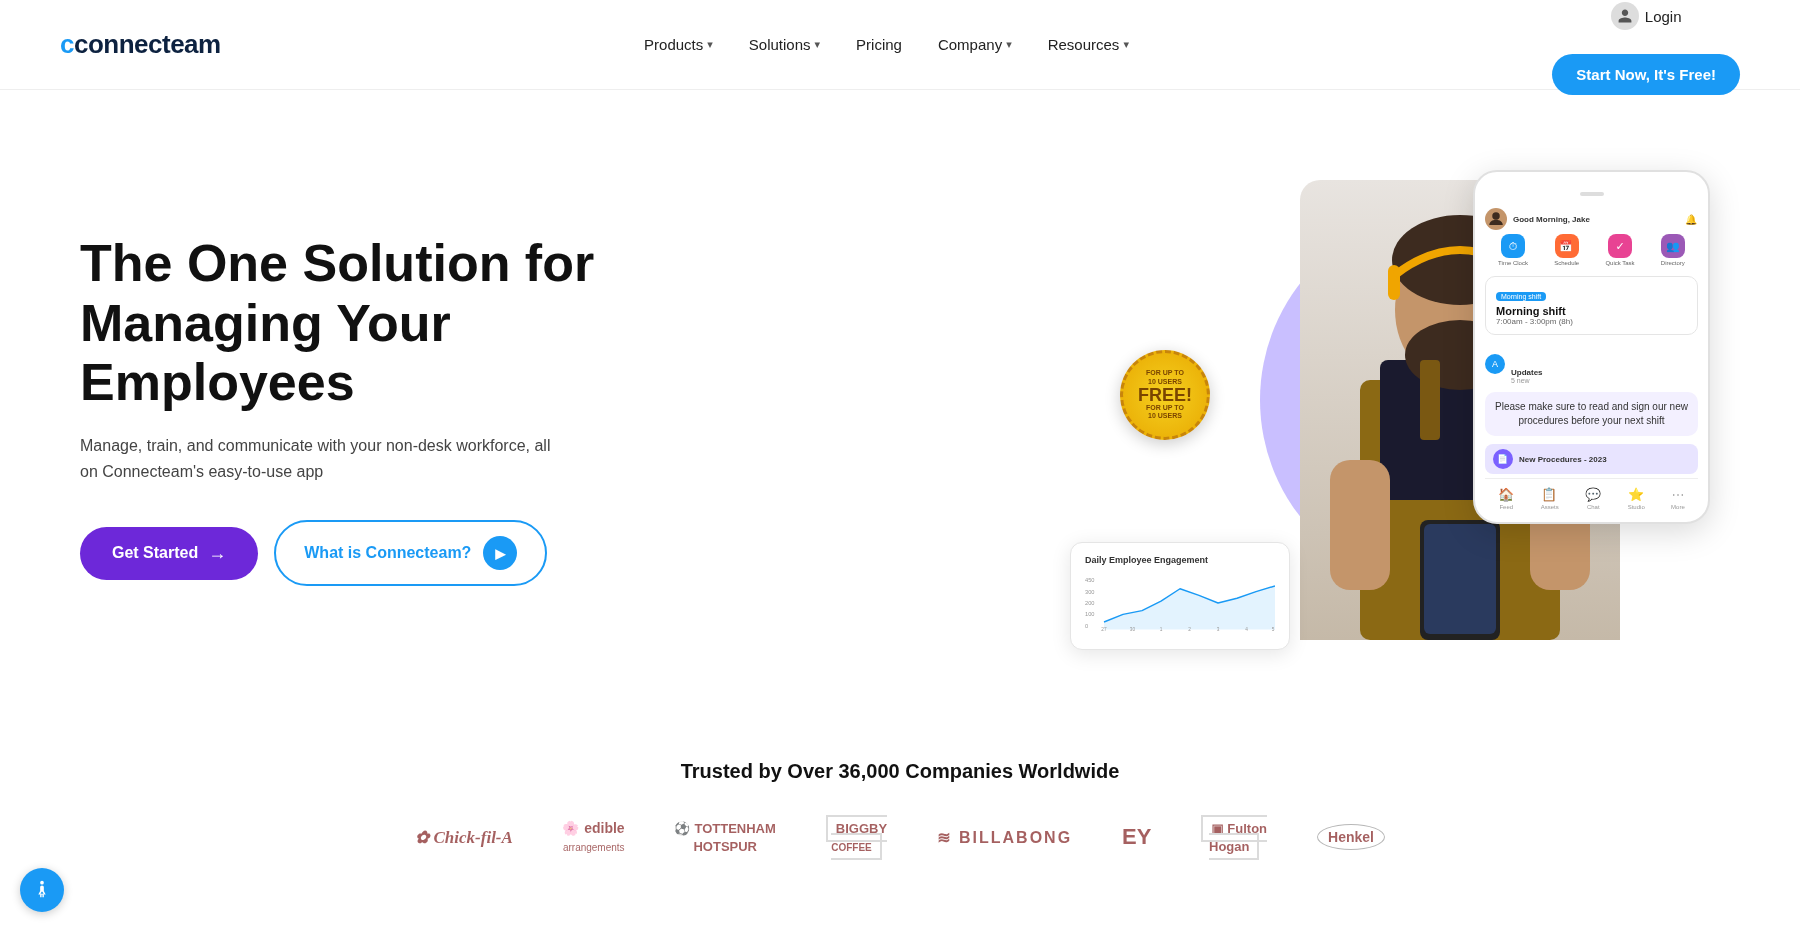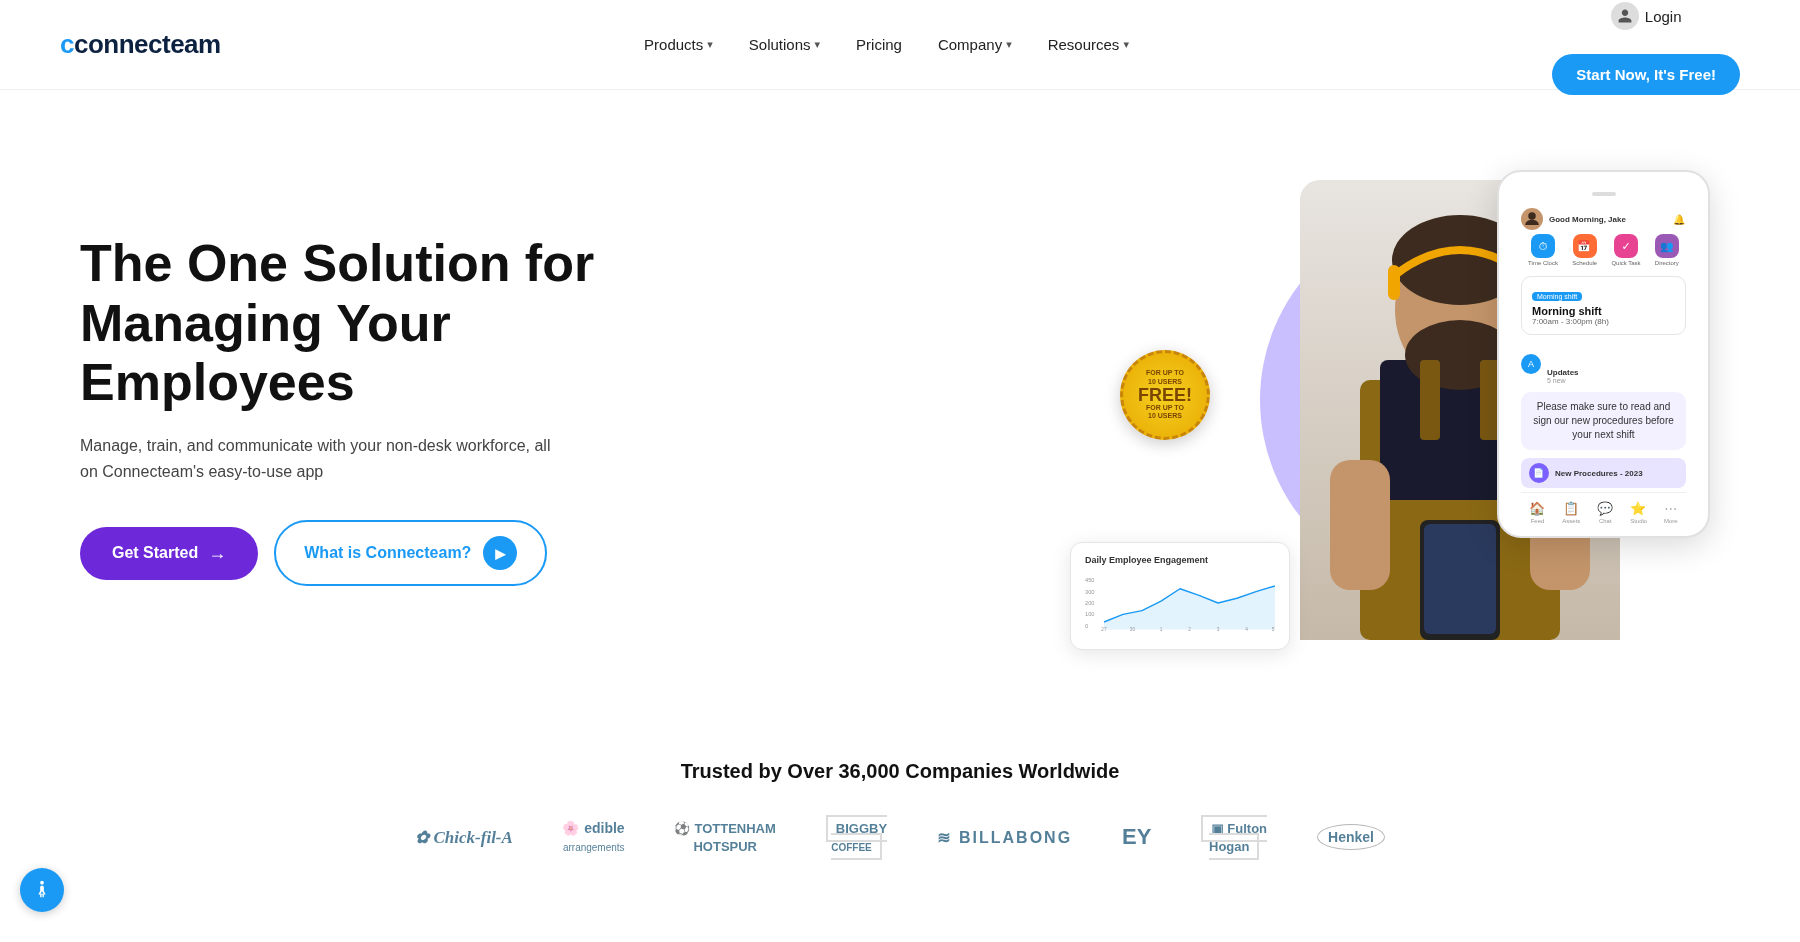--- a/index.html
+++ b/index.html
@@ -86,24 +86,24 @@
       flex-direction: column; text-align: center;
       box-shadow: 0 4px 16px rgba(0,0,0,0.2);
       border: 3px dashed #c8850a;
     }
     .free-badge-text { font-size: 18px; font-weight: 900; color: #7a4500; line-height: 1; }
     .free-badge-small { font-size: 7px; font-weight: 700; color: #7a4500; line-height: 1.2; text-align: center; }
 
     
     .phone-mockup {
       position: absolute; right: 10px; top: 20px; z-index: 5;
-      width: 213px; background: #fff;
+      width: 237px; background: #fff;
       border-radius: 24px; border: 2px solid #e0e0e0;
       box-shadow: 0 8px 32px rgba(0,0,0,0.15);
-      padding: 12px 22px; overflow: hidden;
+      padding: 12px 10px; overflow: hidden;
     }
     .phone-notch { text-align: center; margin-bottom: 6px; }
     .phone-greeting { font-size: 9px; font-weight: 600; color: #333; text-align: center; margin-bottom: 8px; }
     .phone-icons-row { display: flex; justify-content: space-around; margin-bottom: 10px; }
     .phone-icon-item { display: flex; flex-direction: column; align-items: center; gap: 2px; }
     .phone-icon-circle { width: 24px; height: 24px; border-radius: 8px; display: flex; align-items: center; justify-content: center; font-size: 12px; }
     .phone-icon-label { font-size: 6px; color: #666; }
     .shift-card {
       background: #fff; border: 1px solid #e5e5e5; border-radius: 10px;
       padding: 8px 10px; margin-bottom: 8px;
@@ -135,21 +135,21 @@
       padding: 12px 14px; width: 220px;
       box-shadow: 0 4px 20px rgba(0,0,0,0.1);
     }
     .chart-title { font-size: 9px; font-weight: 600; color: #333; margin-bottom: 8px; }
     .chart-svg { width: 100%; height: 60px; }
 
     
     .trusted-section { padding: 50px 60px; text-align: center; background: #fff; }
     .trusted-title { font-size: 20px; font-weight: 700; color: #111; margin-bottom: 36px; }
     .logos-row { display: flex; align-items: center; justify-content: center; gap: 50px; flex-wrap: wrap; }
-    .logo-brand { font-size: 15px; color: #0c4a6e; font-weight: 600; opacity: 0.7; white-space: nowrap; }
+    .logo-brand { font-size: 15px; color: #7f1d1d; font-weight: 600; opacity: 0.7; white-space: nowrap; }
     .logo-brand-chick { font-family: serif; font-style: italic; font-size: 17px; }
     .logo-brand-tottenham { font-size: 13px; }
     .logo-brand-ey { font-size: 22px; font-weight: 700; }
     .logo-brand-henkel { border: 1.5px solid #999; border-radius: 50%; padding: 4px 10px; font-size: 14px; }
 
     
     .accessibility-btn {
       position: fixed; bottom: 30px; left: 20px; z-index: 200;
       width: 44px; height: 44px; border-radius: 50%;
       background: #1a9af5; color: #fff; border: none;

